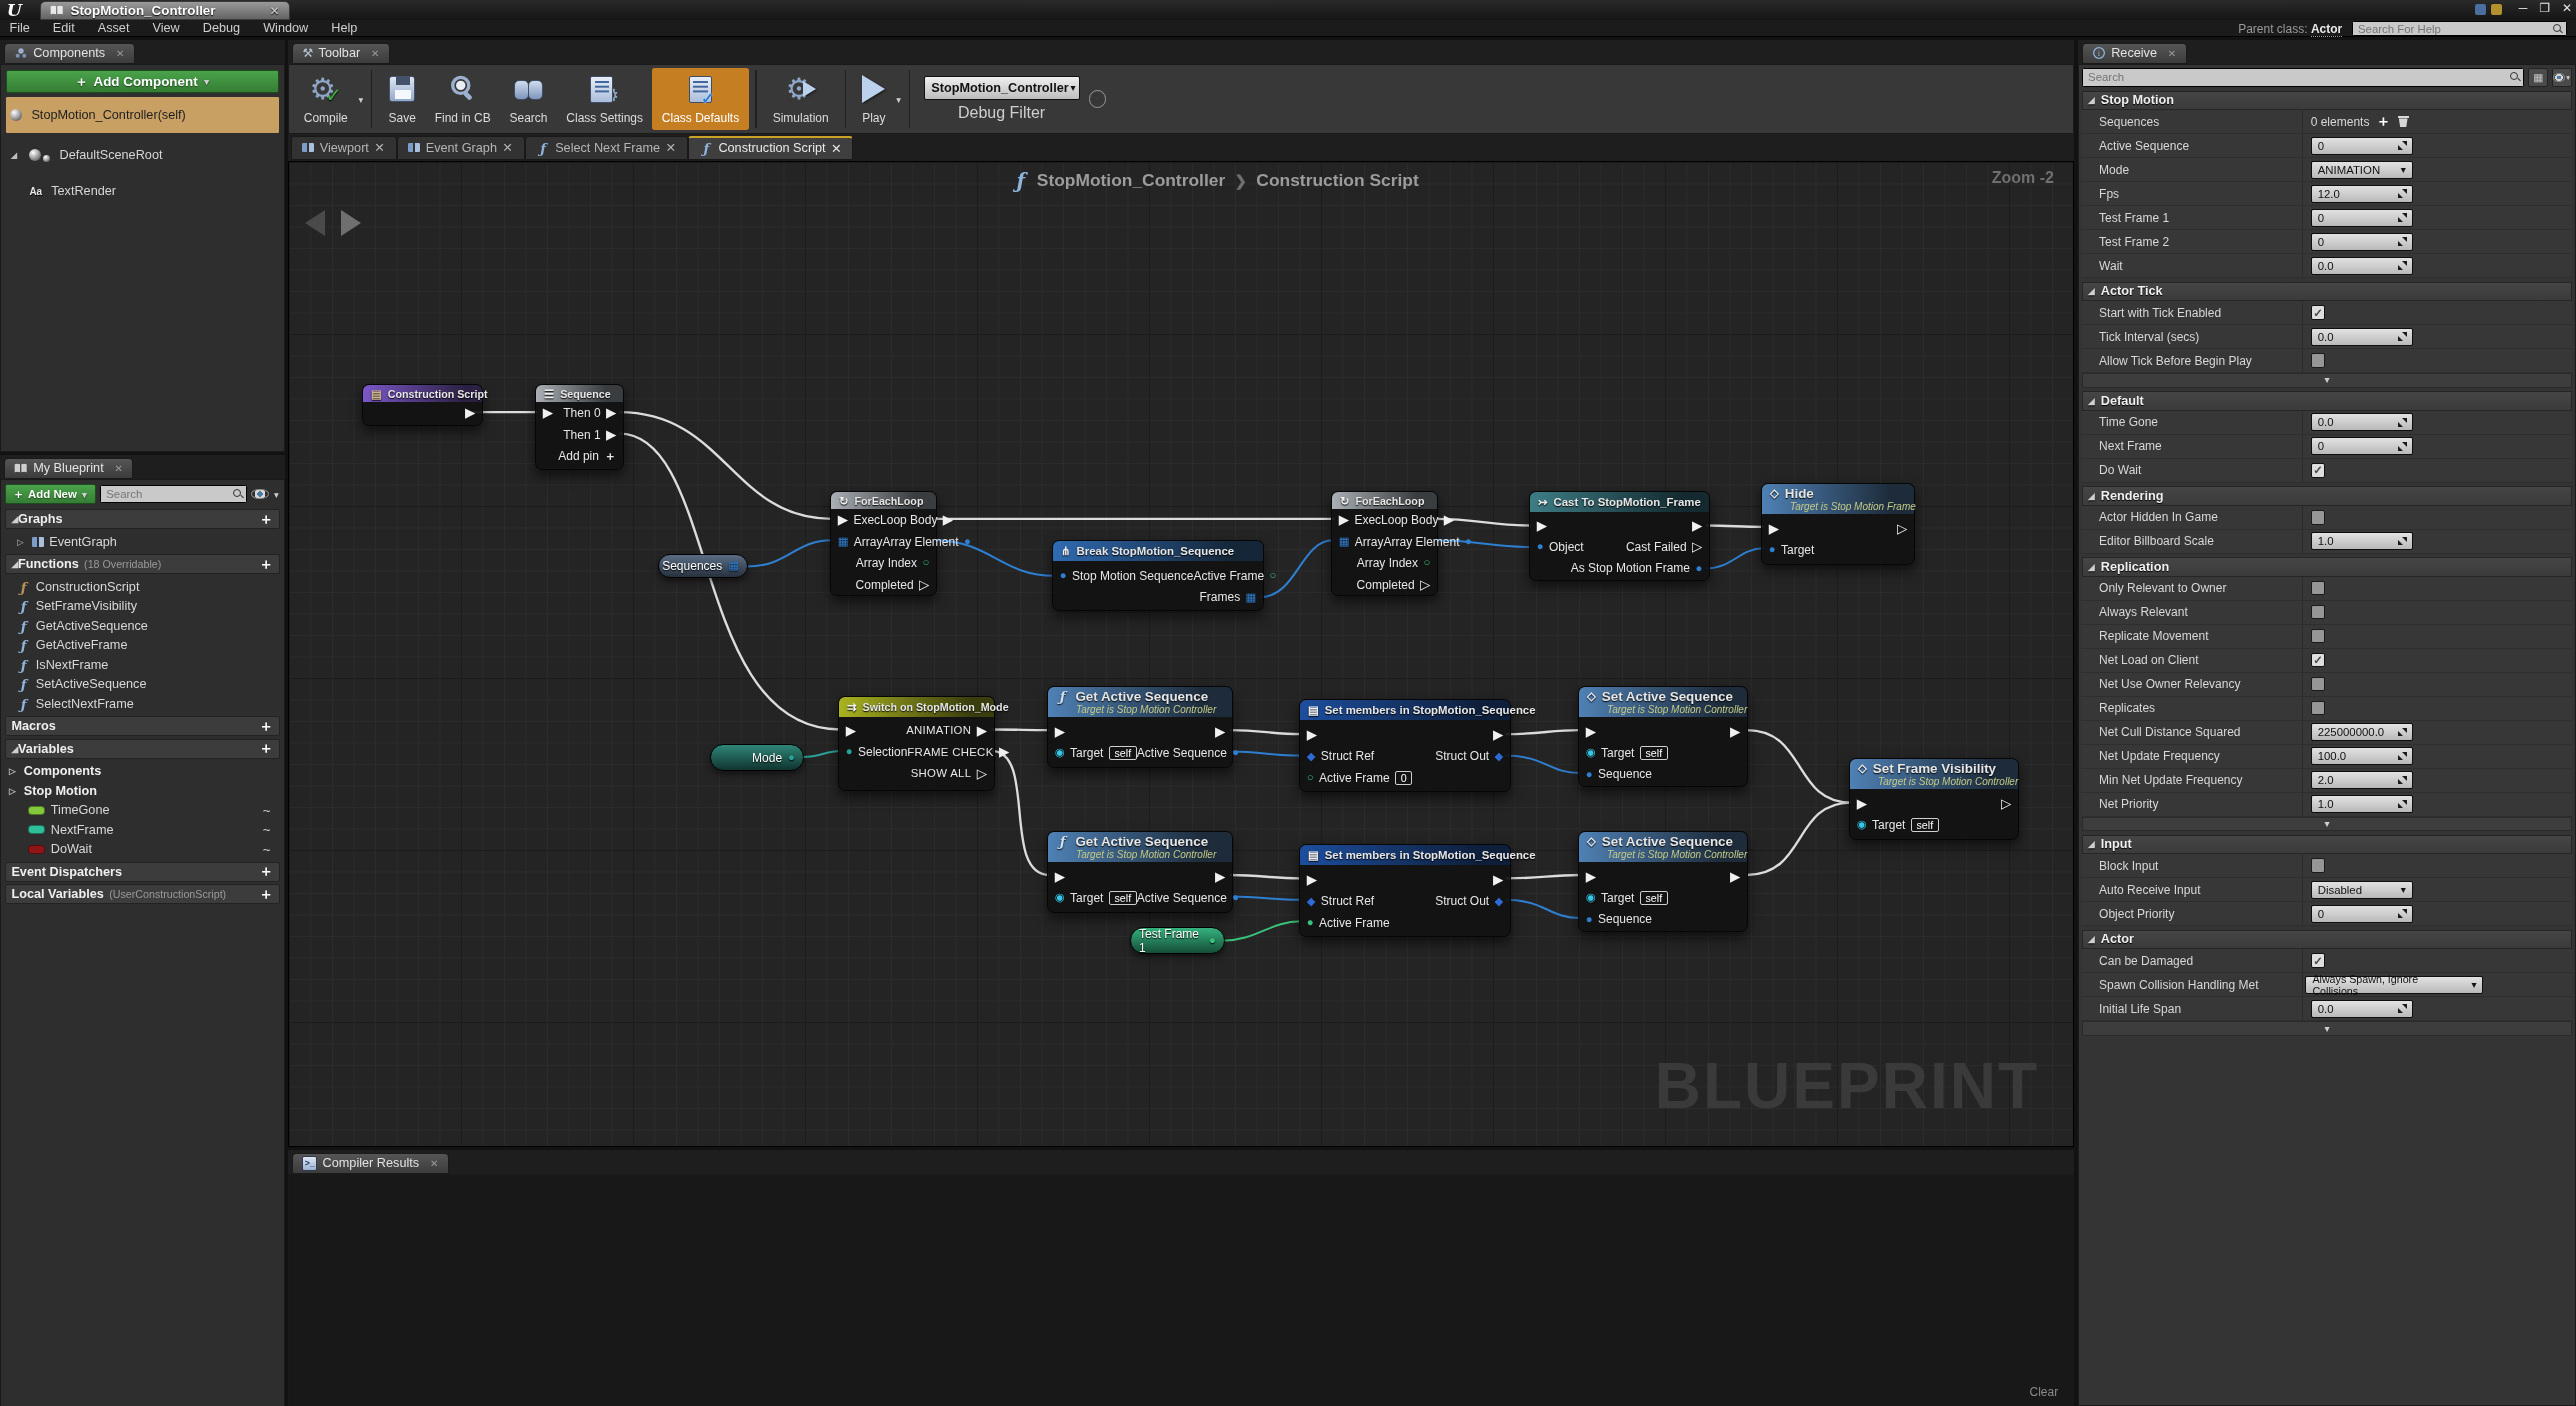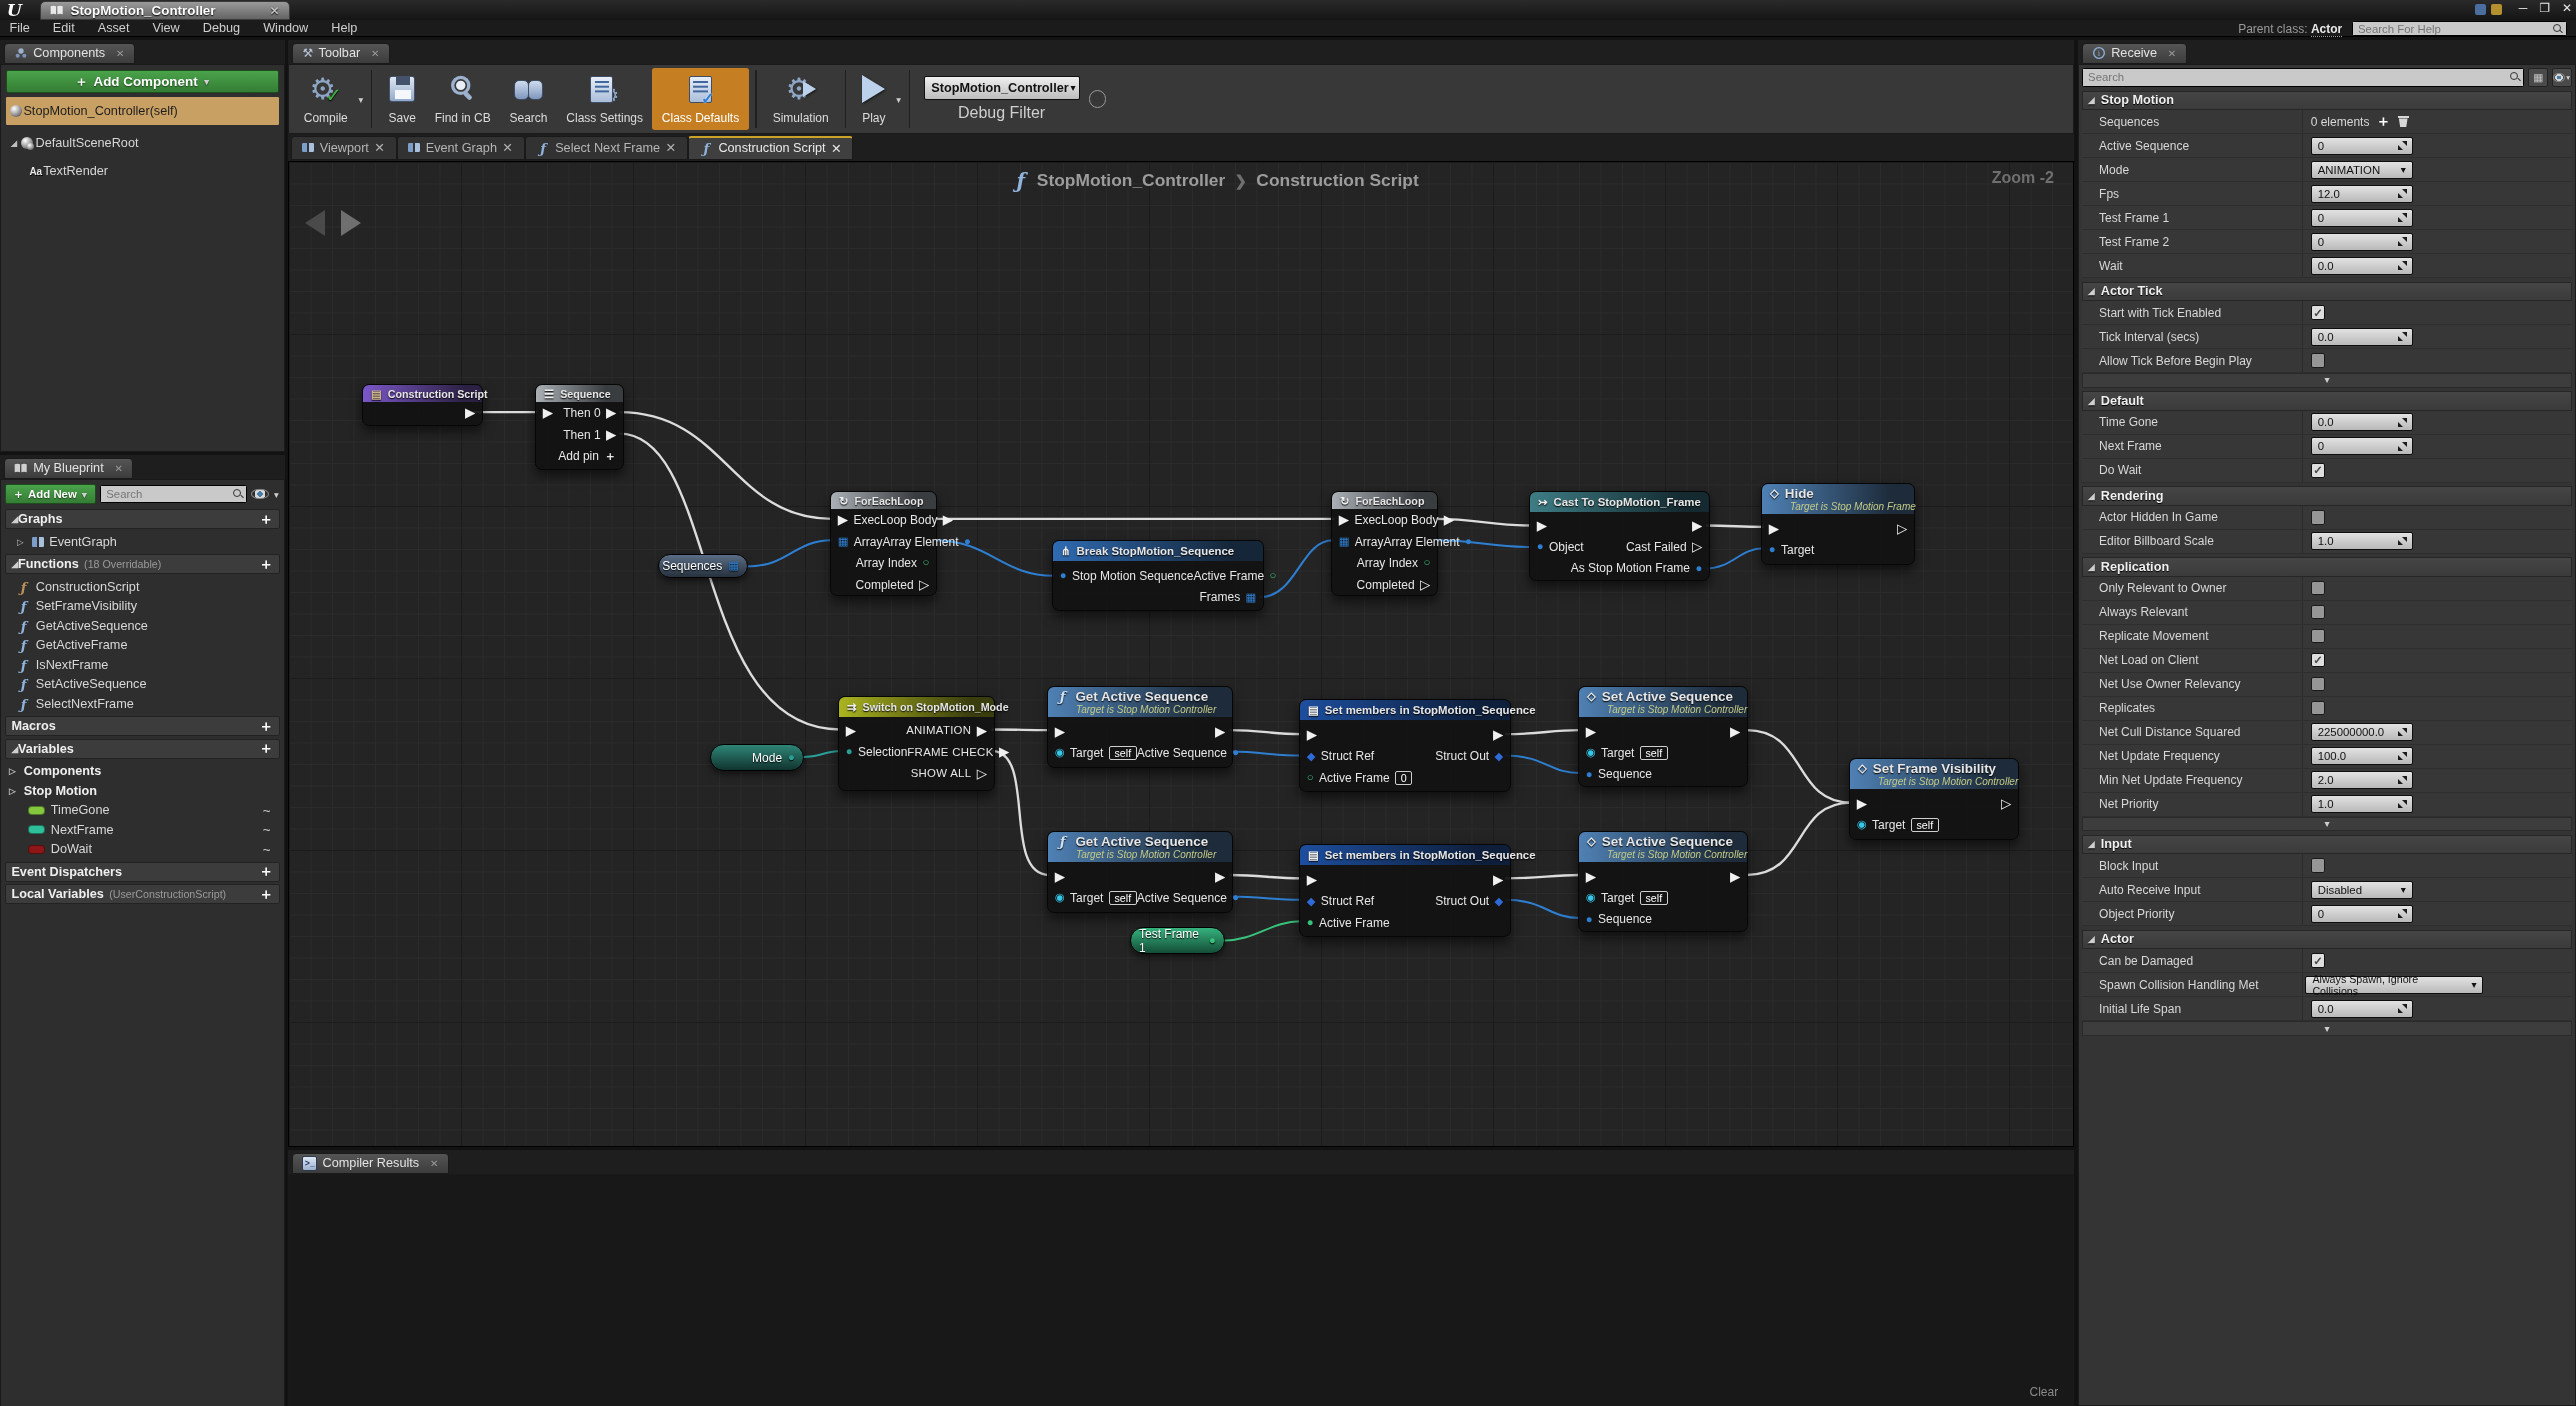--- a/index.html
+++ b/index.html
@@ -33,21 +33,21 @@
     display:flex; align-items:center; gap:5.4px; padding:0 9.4px; font-size:12.7px; color:#e3e3e3; }
   .ptab .x { color:#9a9a9a; font-size:10px; margin-left:5.4px; }
   .pbody { background:#2e2e2e; border:0.7px solid #1a1a1a; }
   .icon17 { width:13.4px; height:13.4px; display:inline-flex; align-items:center; justify-content:center; }
 
   
   #components { position:absolute; left:0; top:40px; width:285px; height:412px; }
   #components .pbody { height:388px; padding:5.4px; }
   #addcomp { width:100%; height:23px; background:linear-gradient(#4aa34a,#357d35); border:0.7px solid #1d4d1d; border-radius:2px;
     color:#fff; font-weight:bold; font-size:13.4px; text-shadow:0 0.7px 1.3px #0008; display:flex; align-items:center; justify-content:center; gap:5.4px;}
-  .crow { display:flex; align-items:center; gap:1px; height:28px; font-size:12.7px; padding:4px 4px; color:#d6d6d6; }
+  .crow { display:flex; align-items:center; gap:9px; height:36px; font-size:12.7px; padding:4px 4px; color:#d6d6d6; }
   .crow.sel { background:var(--selection-tan); color:#1e1e1e; border-radius:1.3px; margin:4px 0; }
   .ball { width:12px; height:12px; border-radius:50%; background:radial-gradient(circle at 35% 30%, #fff, #8a8a8a 60%, #333); display:inline-block; }
   .ball.sm { width:7.4px; height:7.4px; margin-left:-6.7px; margin-top:6.7px; }
   .twisty { color:#bdbdbd; font-size:8.7px; width:9.4px; }
   .aa { font-weight:bold; font-size:10px; color:#e8e8e8; text-shadow:0.7px 0.7px 0 #000; }
 
   
   #myblueprint { position:absolute; left:0; top:455px; width:285px; height:952px; }
   #myblueprint .pbody { height:928px; padding:4px; }
   #mbptools { display:flex; align-items:center; gap:4px; margin-bottom:5.4px; }
@@ -500,20 +500,21 @@
 </div>
 
 <div id="canvas">
   <div id="breadcrumb">
     <span class="fico">ƒ</span>
     <span>StopMotion_Controller</span>
     <span class="sep">❯</span>
     <span>Construction Script</span>
   </div>
   <span id="zoomlabel">Zoom -2</span>
+  <span id="watermark">BLUEPRINT</span>
   <span class="navarr" id="navback"></span>
   <span class="navarr" id="navfwd"></span>
 
   <svg id="wires" width="1786" height="986" viewBox="0 0 2662 1470">
     <path class="w-exec" d="M271,373 C320,373 325,373 370,373"></path>
     <path class="w-exec" d="M492,373 C650,373 660,532 809,532"></path>
     <path class="w-exec" d="M492,405 C640,405 600,846 821,846"></path>
     <path class="w-exec" d="M961,532 C1200,532 1320,532 1558,532"></path>
     <path class="w-exec" d="M1708,532 C1770,532 1795,542 1851,542"></path>
     <path class="w-exec" d="M2112,542 C2150,542 2162,544 2198,544"></path>

